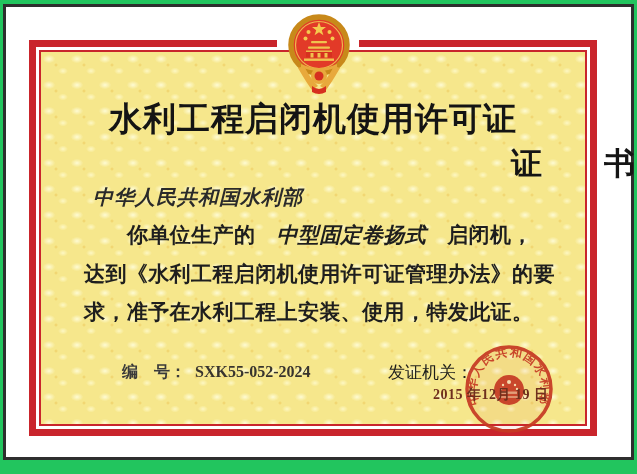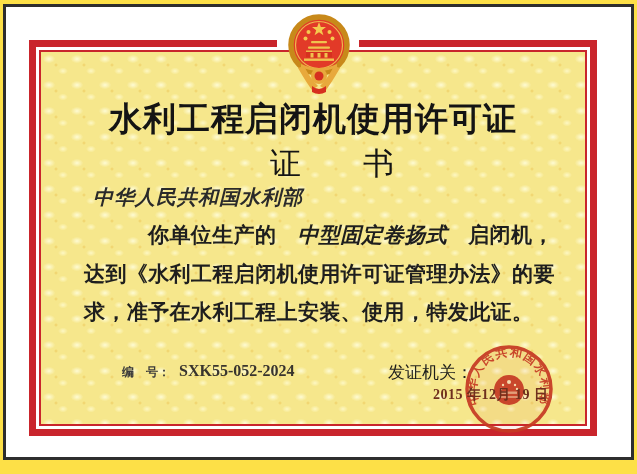--- a/index.html
+++ b/index.html
@@ -1,17 +1,17 @@
 <!DOCTYPE html>
 <html><head>
 <meta charset="utf-8">
 <style>
   html,body{margin:0;padding:0;background:#ffffff;}
   .stage{
-    position:relative;width:637px;height:474px;background:#fde047;overflow:hidden;
+    position:relative;width:637px;height:474px;background:#22c55e;overflow:hidden;
     font-family:"Liberation Serif","DejaVu Serif",serif;
   }
   
   .photo-frame{
     position:absolute;left:3px;top:4px;right:3px;bottom:14px;
     border:3px solid #2e2e2e;box-sizing:border-box;background:#ffffff;
   }
   
   .red-band{
     position:absolute;left:29px;top:40px;width:568px;height:396px;
@@ -28,40 +28,40 @@
     background-size:28px 26px;
   }
   
   .band-gap{position:absolute;left:277px;top:38px;width:82px;height:11px;background:#ffffff;}
   .emblem{position:absolute;left:284px;top:12px;width:70px;height:84px;}
   .title{
     position:absolute;left:29px;top:97px;width:568px;text-align:center;
     font-size:33px;font-weight:bold;color:#141414;letter-spacing:1px;white-space:nowrap;
   }
   .subtitle{
-    position:absolute;left:29px;top:143px;width:606px;text-align:center;
-    font-size:31px;font-weight:normal;color:#141414;white-space:nowrap;
+    position:absolute;left:29px;top:143px;width:606px;text-align:right;
+    font-size:31px;font-weight:bold;color:#141414;white-space:nowrap;
   }
   .subtitle .gap{display:inline-block;width:62px;}
   .company{
     position:absolute;left:93px;top:184px;font-size:20px;font-weight:bold;
     color:#2a2a2a;font-style:italic;letter-spacing:1px;white-space:nowrap;
   }
   .body-line{
     position:absolute;left:84px;font-size:21px;font-weight:bold;color:#1e1e1e;
     letter-spacing:0.4px;white-space:nowrap;
   }
-  .line1{top:221px;left:127px;margin-left:21px;}
+  .line1{top:221px;left:127px;}
   .line1 .product{font-style:italic;margin:0 21px;}
   .line2{top:260px;}
   .line3{top:298px;}
   .field-row{
     position:absolute;font-weight:bold;color:#38342e;white-space:nowrap;font-size:16px;
   }
-  .field-row .flabel{font-size:12px;color:#3a3a3a;margin-right:9px;margin-top:8px;}
+  .field-row .flabel{font-size:16px;color:#3a3a3a;margin-right:9px;margin-top:8px;}
   .serial-row{left:122px;top:362px;}
   .validity-row{left:122px;top:389px;}
   .issuer{
     position:absolute;left:388px;top:361px;font-size:17px;font-weight:normal;
     color:#1c1c1c;white-space:nowrap;
   }
   .seal{position:absolute;left:463px;top:343px;width:92px;height:92px;opacity:0.93;}
   .issue-date{
     position:absolute;left:433px;top:386px;font-size:14px;font-weight:bold;
     color:#6f2f1d;letter-spacing:0.5px;white-space:nowrap;z-index:6;

